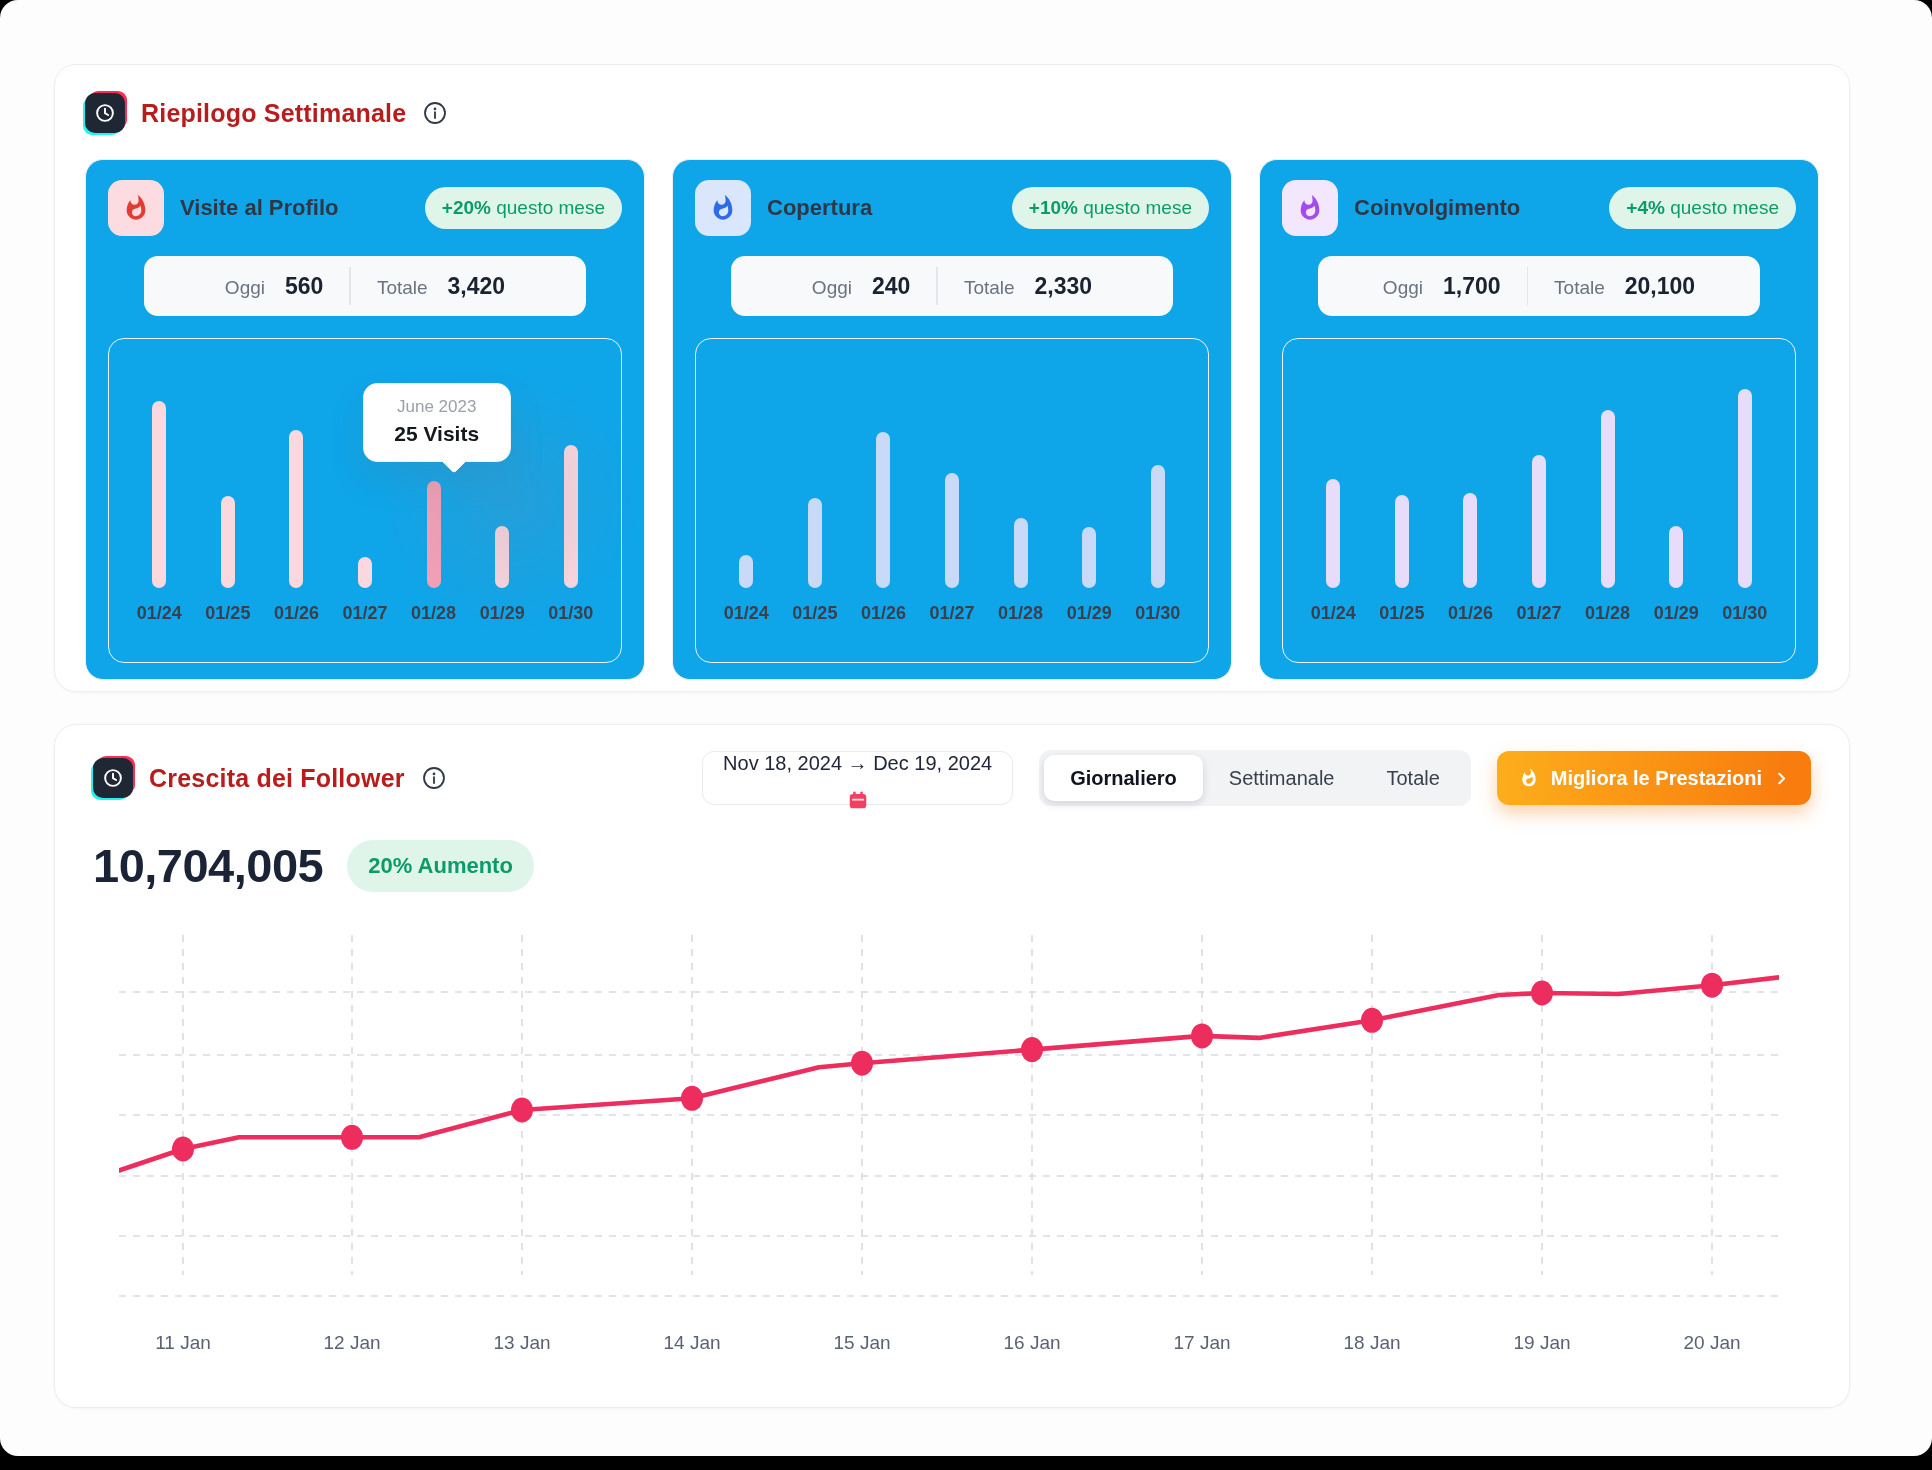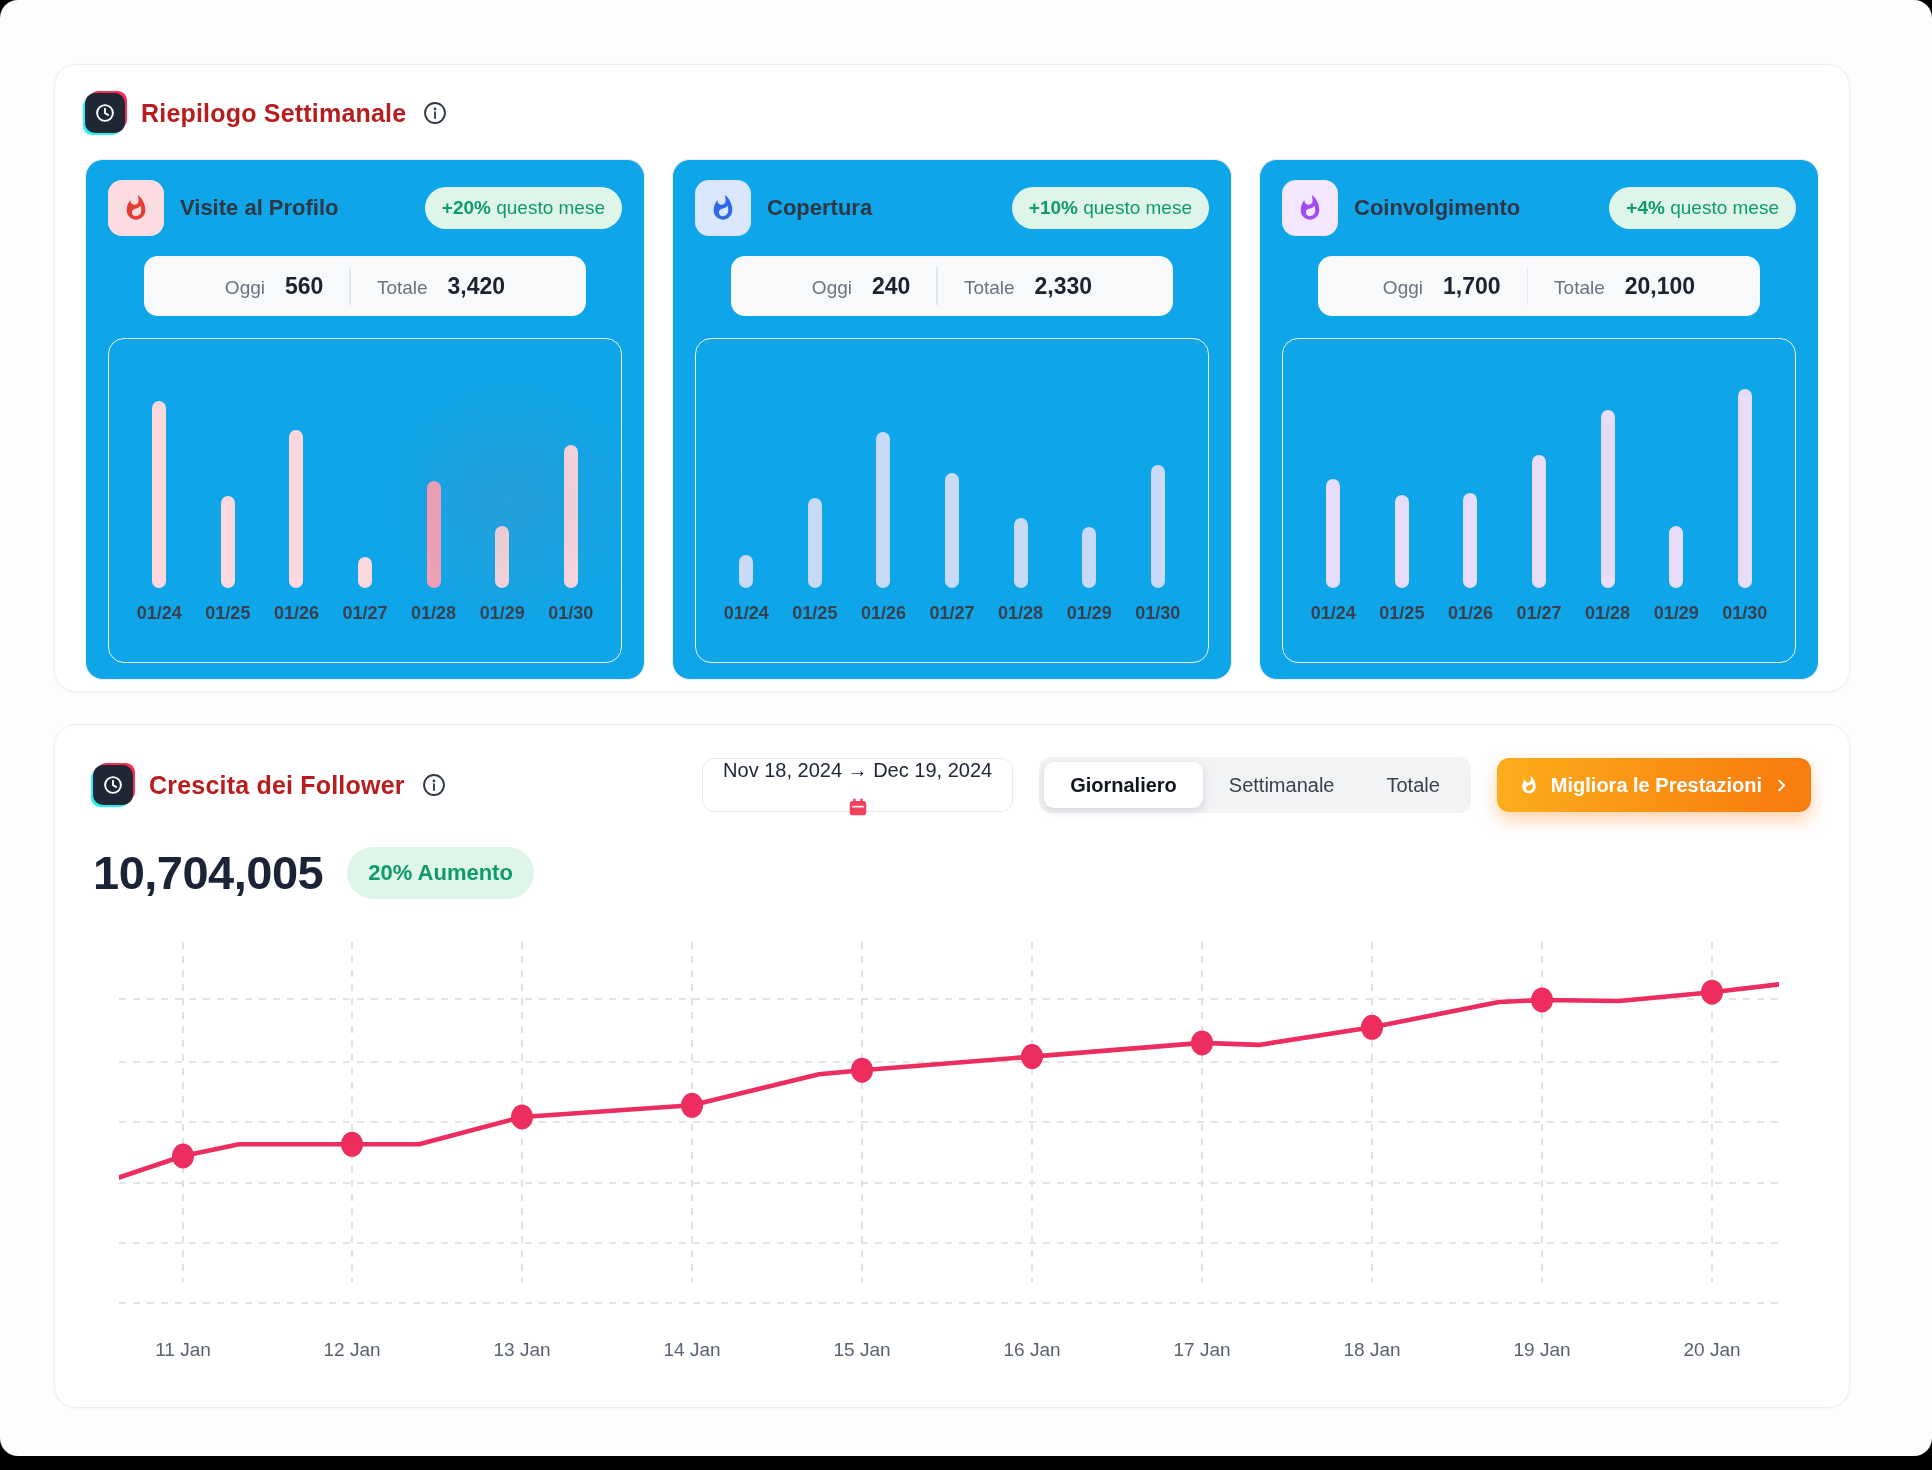--- a/index.html
+++ b/index.html
@@ -2,21 +2,21 @@
 <html><head>
 <meta charset="utf-8">
 <style>
   html,body{margin:0;padding:0;background:#000;font-family:"Liberation Sans",sans-serif;}
   .stage{position:relative;width:1932px;height:1470px;background:#000;overflow:hidden;}
   .page{position:absolute;left:0;top:0;right:0;bottom:14px;background:#FDFDFE;border-radius:18px;}
 
   .panel{position:absolute;left:54px;width:1796px;background:#fff;border:1.5px solid #ECEFF2;
          border-radius:22px;box-sizing:border-box;box-shadow:0 1px 3px rgba(16,24,40,.04);}
   .panel-weekly{top:64px;height:628px;padding:28px 30px;}
-  .panel-growth{top:724px;height:684px;padding:32px 38px;}
+  .panel-growth{top:724px;height:684px;padding:25px 38px;}
 
   .sec-head{display:flex;align-items:center;gap:16px;}
   .tiktok-icon{width:40px;height:40px;border-radius:10px;background:#1E2733;display:flex;
                align-items:center;justify-content:center;
                box-shadow:3px -3px 0 -1px #FE2C55,-3px 3px 0 -1px #25F4EE;}
   .sec-title{font-size:25px;font-weight:700;color:#b91c1c;letter-spacing:.2px;}
   .info-ic{display:flex;align-items:center;}
 
   
   .cards{margin-top:26px;display:grid;grid-template-columns:repeat(3,1fr);gap:27px;}
@@ -146,20 +146,24 @@
                 </div>
                 <div class="bcol">
                   <div class="bar" style="height: 62px; background: rgb(251, 215, 222);"></div>
                   <div class="blabel">01/29</div>
                 </div>
                 <div class="bcol">
                   <div class="bar" style="height: 143px; background: rgb(251, 215, 222);"></div>
                   <div class="blabel">01/30</div>
                 </div>
               </div>
+            <div class="tooltip">
+              <div class="tt1">June 2023</div>
+              <div class="tt2">25 Visits</div>
+            </div>
           </div>
         </div>
 
         <div class="card theme-blue">
           <div class="card-head">
             <span class="card-icon">
               <svg width="28" height="28" viewBox="0 0 24 24">
                   <path d="M13.5.67s.74 2.65.74 4.8c0 2.06-1.35 3.73-3.41 3.73-2.07 0-3.63-1.67-3.63-3.73l.03-.36C5.21 7.51 4 10.62 4 14c0 4.42 3.58 8 8 8s8-3.58 8-8C20 8.61 17.41 3.8 13.5.67zM11.71 19c-1.78 0-3.22-1.4-3.22-3.14 0-1.62 1.05-2.76 2.81-3.12 1.77-.36 3.6-1.21 4.62-2.58.39 1.29.59 2.65.59 4.04 0 2.65-2.15 4.8-4.8 4.8z"></path>
                 </svg>
             </span>

